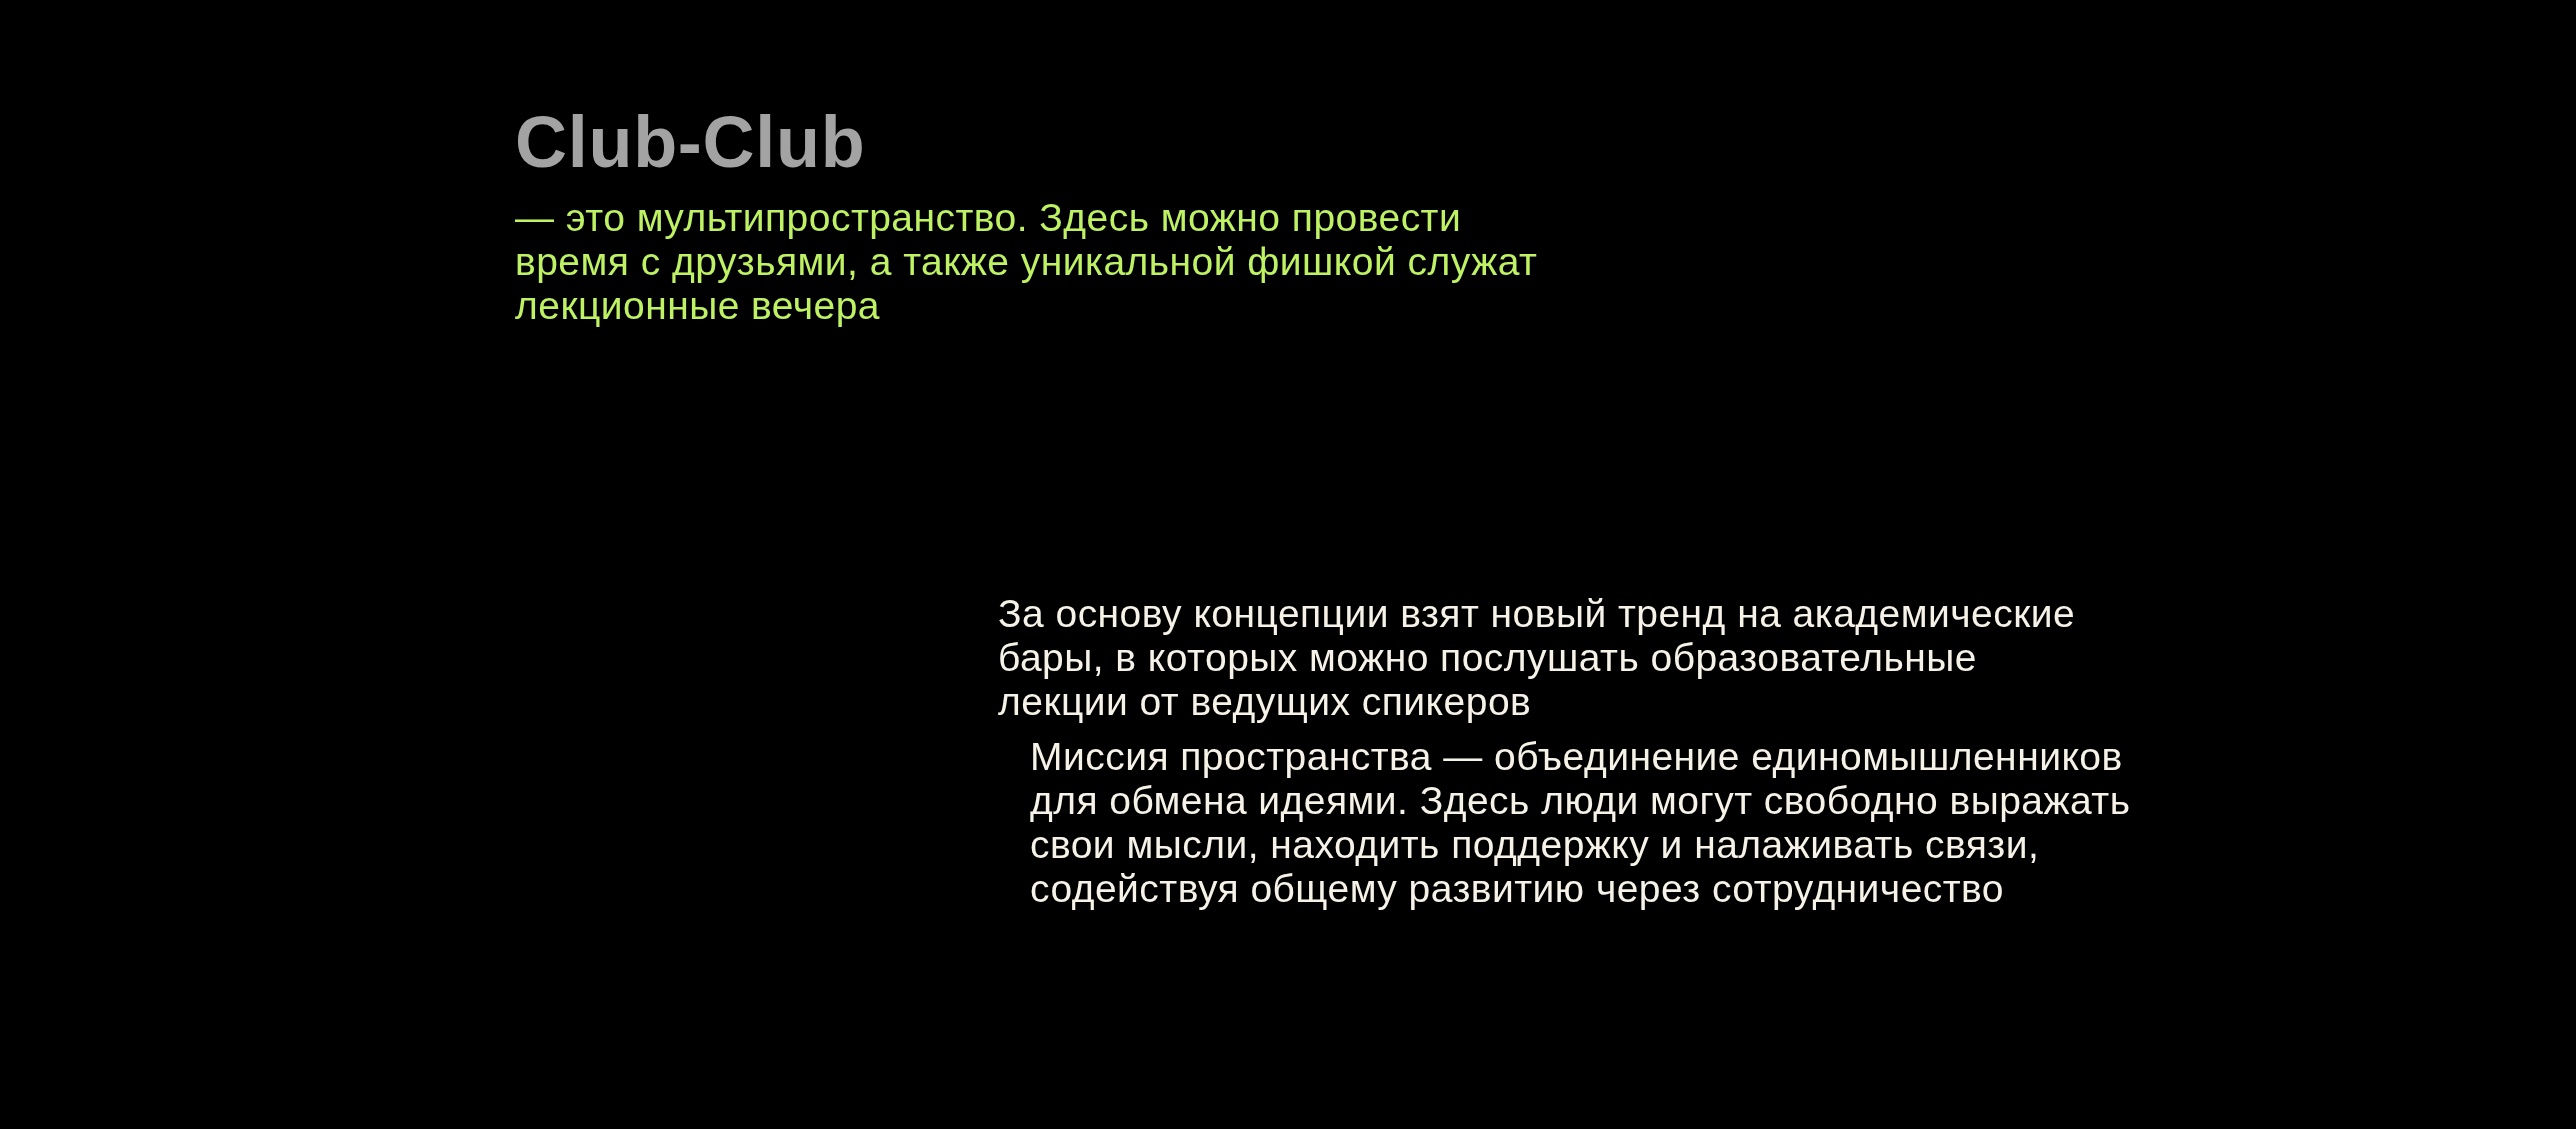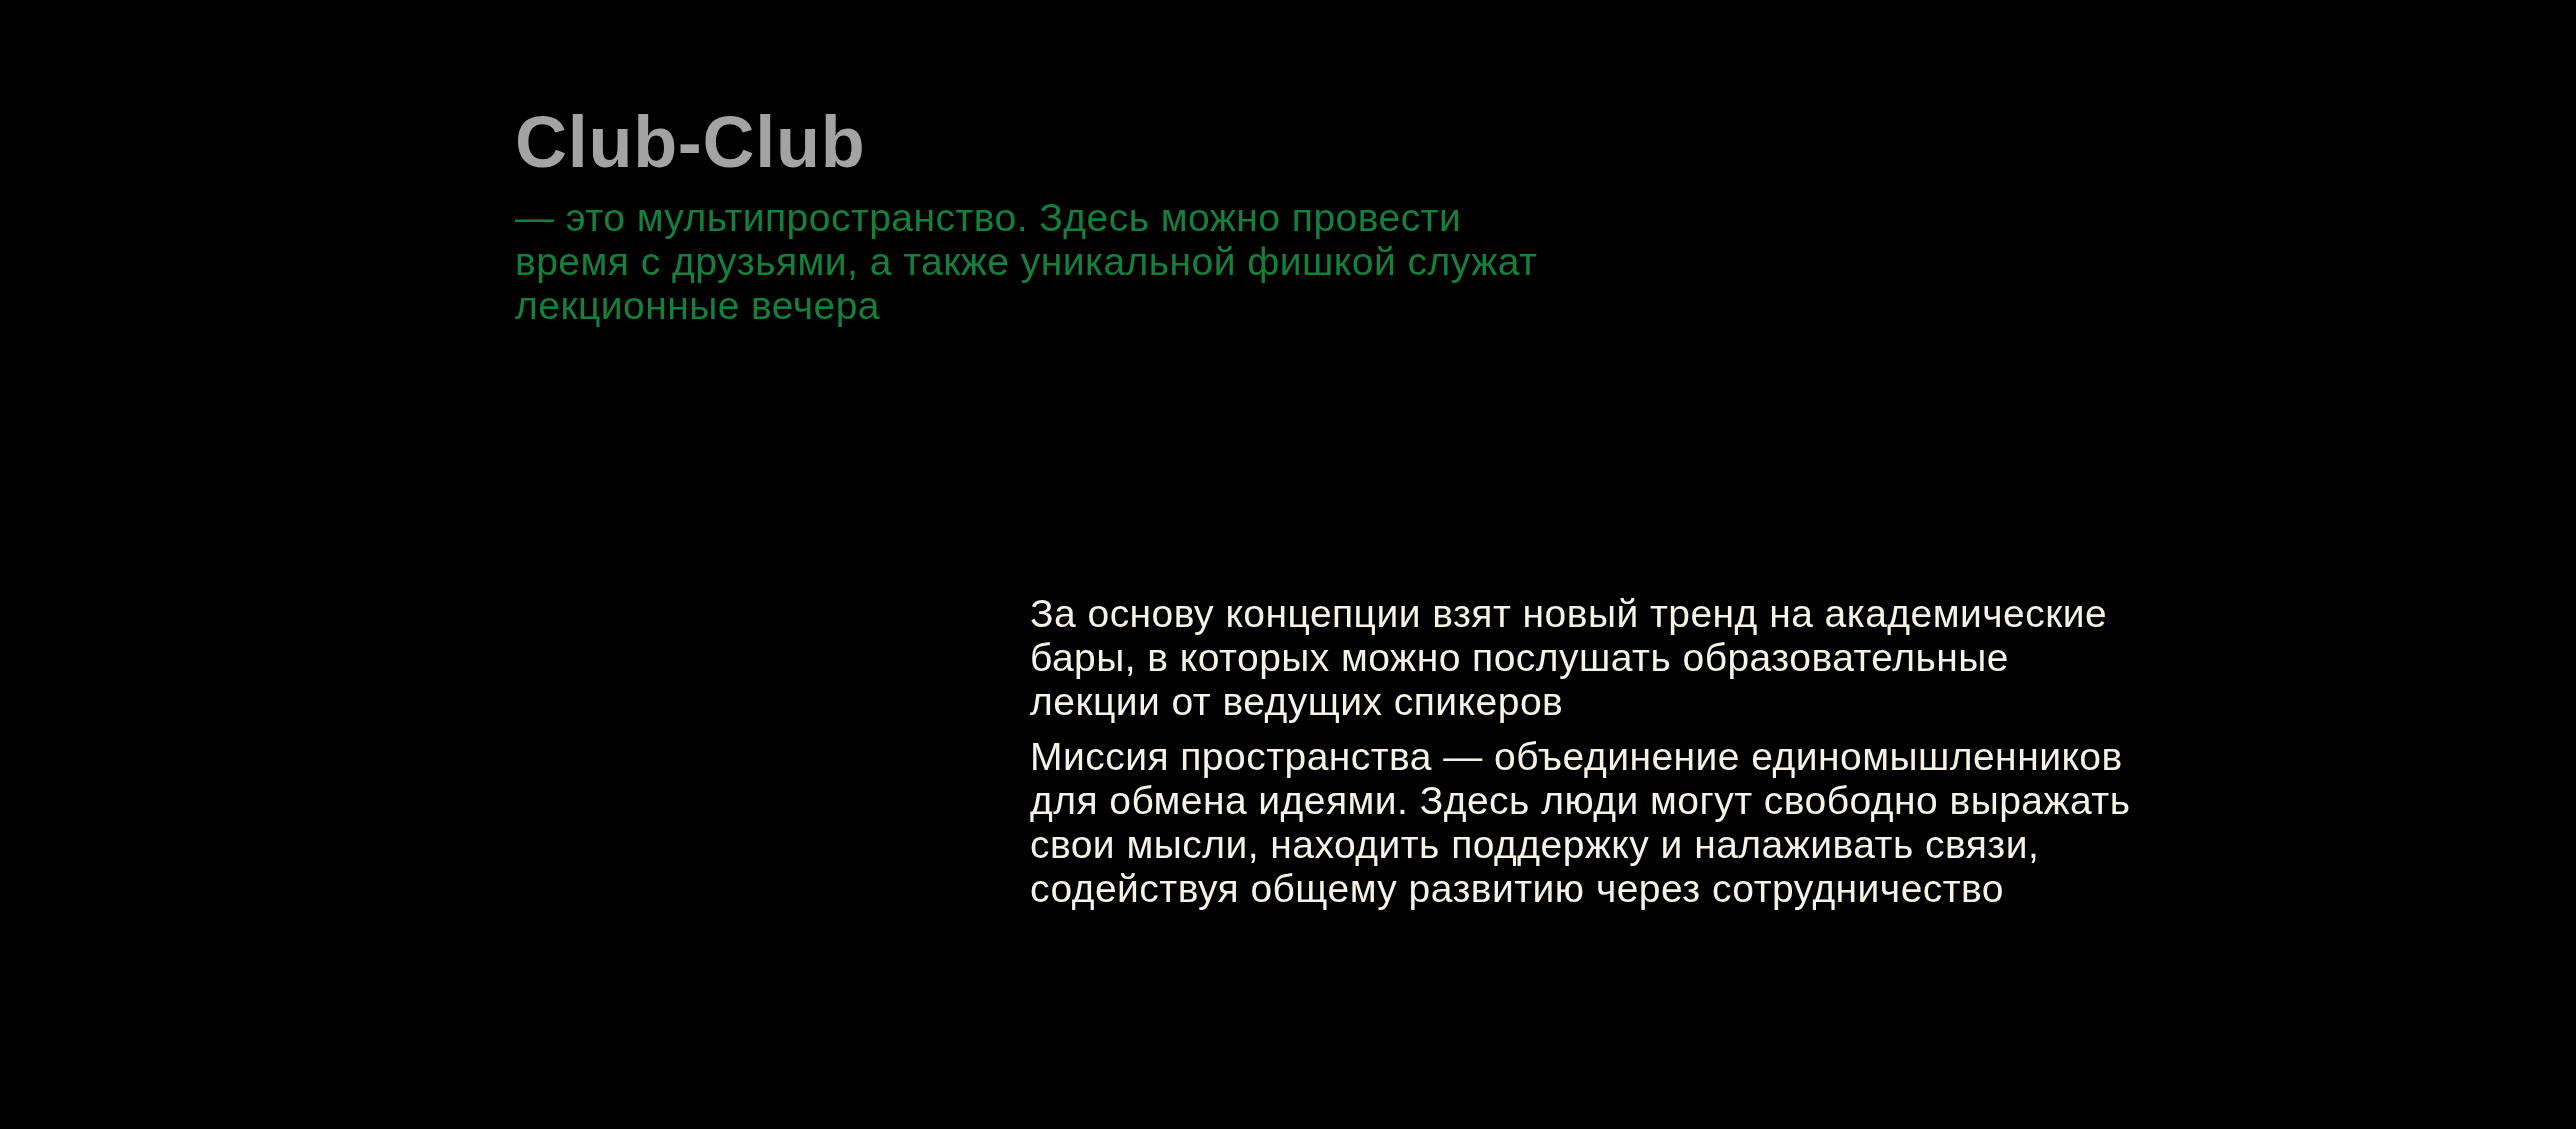--- a/index.html
+++ b/index.html
@@ -37,38 +37,38 @@
     font-weight: 500; 
     letter-spacing: 0.012em;
     white-space: pre-line;
   }
   .para-intro {
     left: 515px;
     top: 157px;
     color: #ffffff;
   }
   .para-concept {
-    left: 1030px;
+    left: 998px;
     top: 553px;
     color: #f6f2e8;
   }
   .para-mission {
     left: 1030px;
     top: 696px;
     color: #f6f2e8;
   }
 </style>
 </head>
 <body style="background: rgb(0, 0, 0);">
 
 <div class="stage">
 
   <h1 class="page-title" style="color: #a3a3a3;">Club-Club</h1>
 
-  <p class="para para-intro" style="color: #15803d;">— это мультипространство. Здесь можно провести
+  <p class="para para-intro" style="color: #bef264;">— это мультипространство. Здесь можно провести
 время с друзьями, а также уникальной фишкой служат
 лекционные вечера</p>
 
   <p class="para para-concept" style="color: rgb(246, 242, 232);">За основу концепции взят новый тренд на академические
 бары, в которых можно послушать образовательные
 лекции от ведущих спикеров</p>
 
   <p class="para para-mission" style="color: rgb(246, 242, 232);">Миссия пространства — объединение единомышленников
 для обмена идеями. Здесь люди могут свободно выражать
 свои мысли, находить поддержку и налаживать связи,

